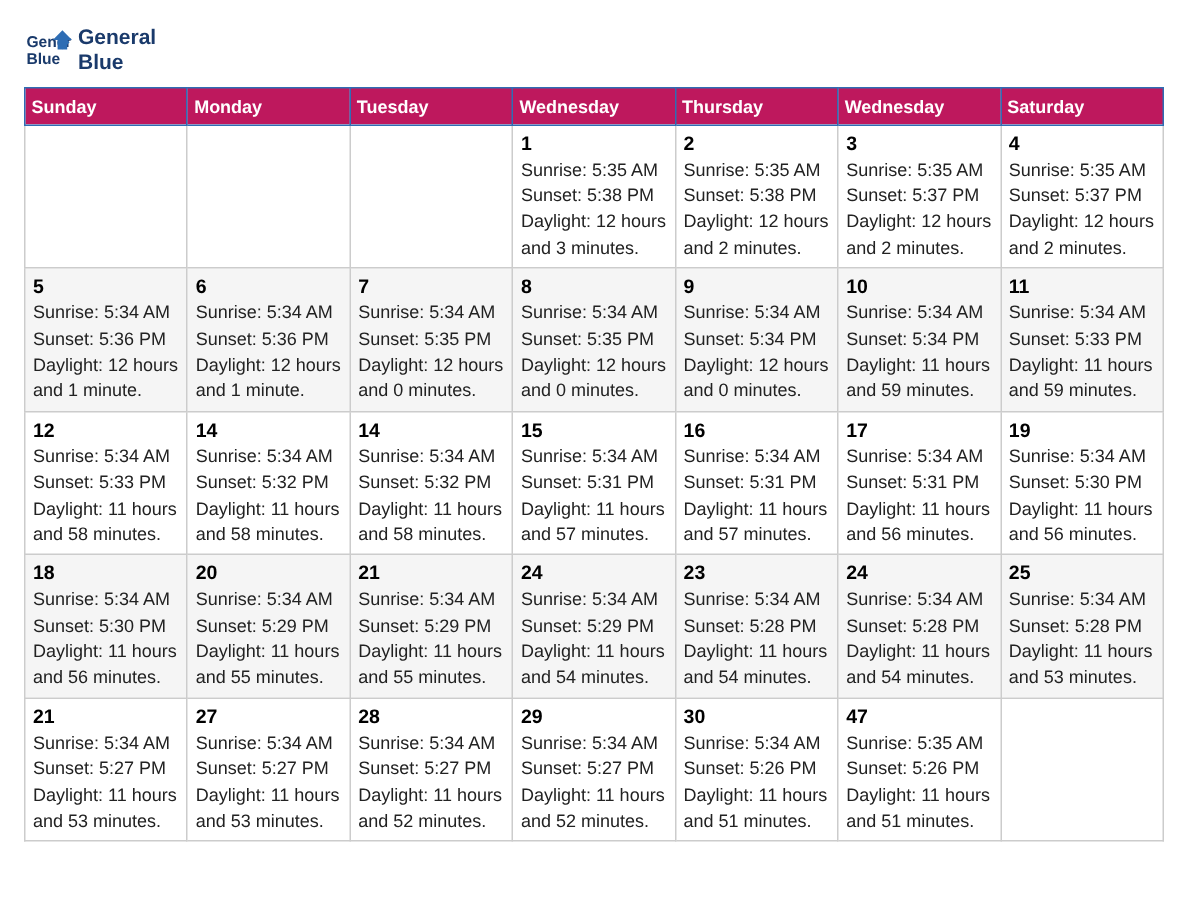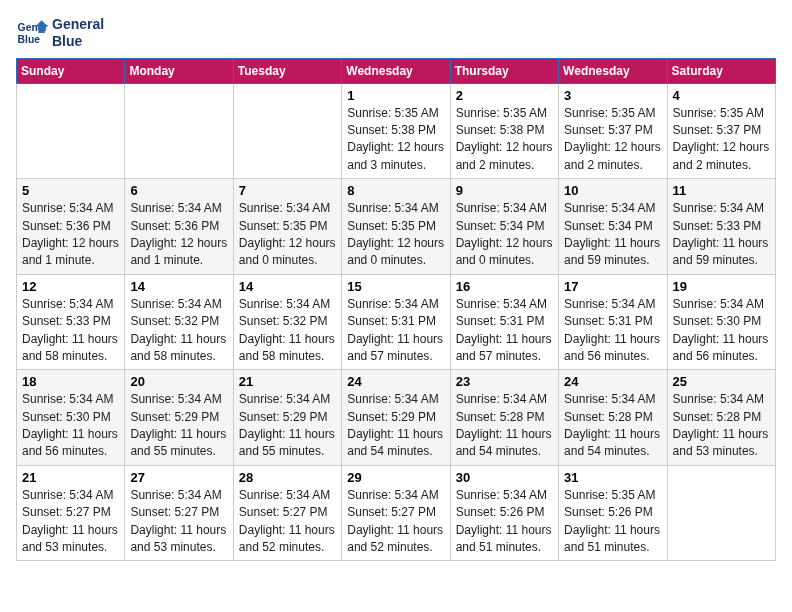--- a/index.html
+++ b/index.html
@@ -305,21 +305,21 @@
 Sunset: 5:27 PM
 Daylight: 11 hours and 52 minutes.</div>
         </td>
         <td>
           <span class="day-num">30</span>
           <div class="day-info" style="white-space: pre-line;">Sunrise: 5:34 AM
 Sunset: 5:26 PM
 Daylight: 11 hours and 51 minutes.</div>
         </td>
         <td>
-          <span class="day-num">31</span>
+          <span class="day-num">47</span>
           <div class="day-info" style="white-space: pre-line;">Sunrise: 5:35 AM
 Sunset: 5:26 PM
 Daylight: 11 hours and 51 minutes.</div>
         </td>
         <td class="empty"></td>
       </tr>
     </tbody>
 </table>
 
 </body></html>

